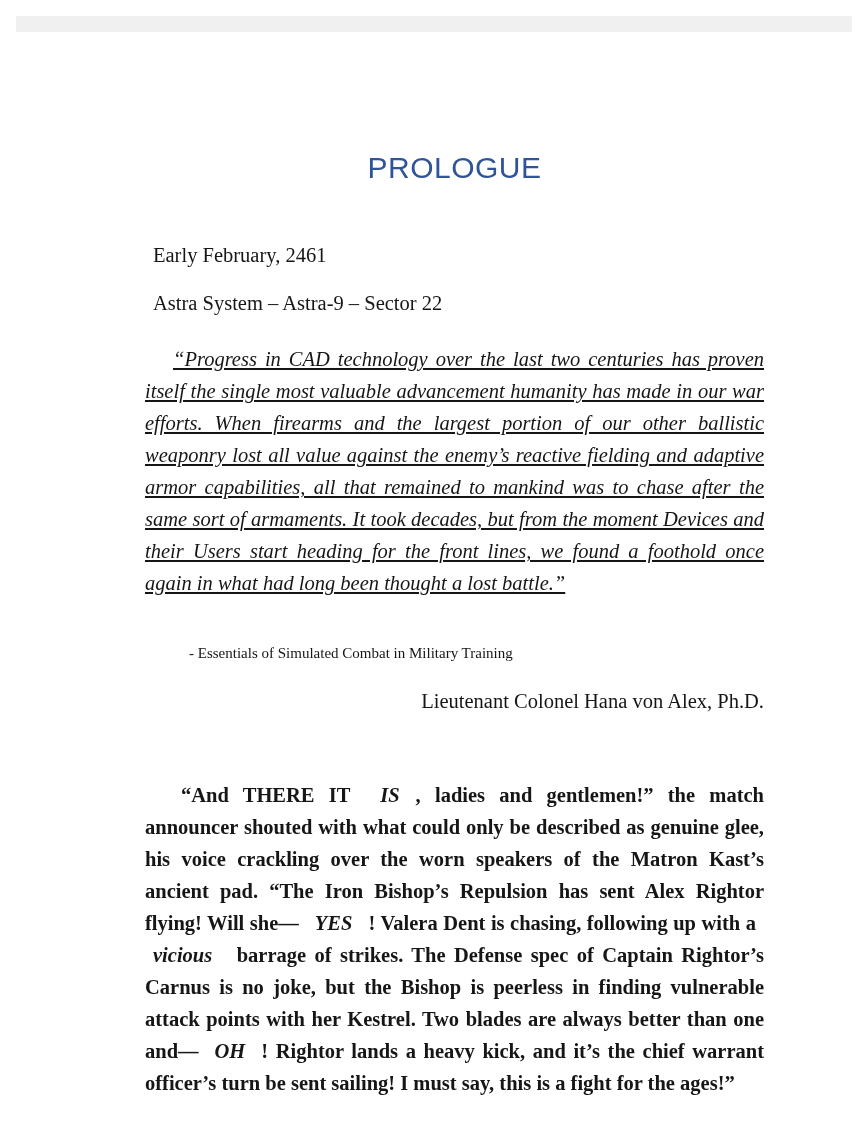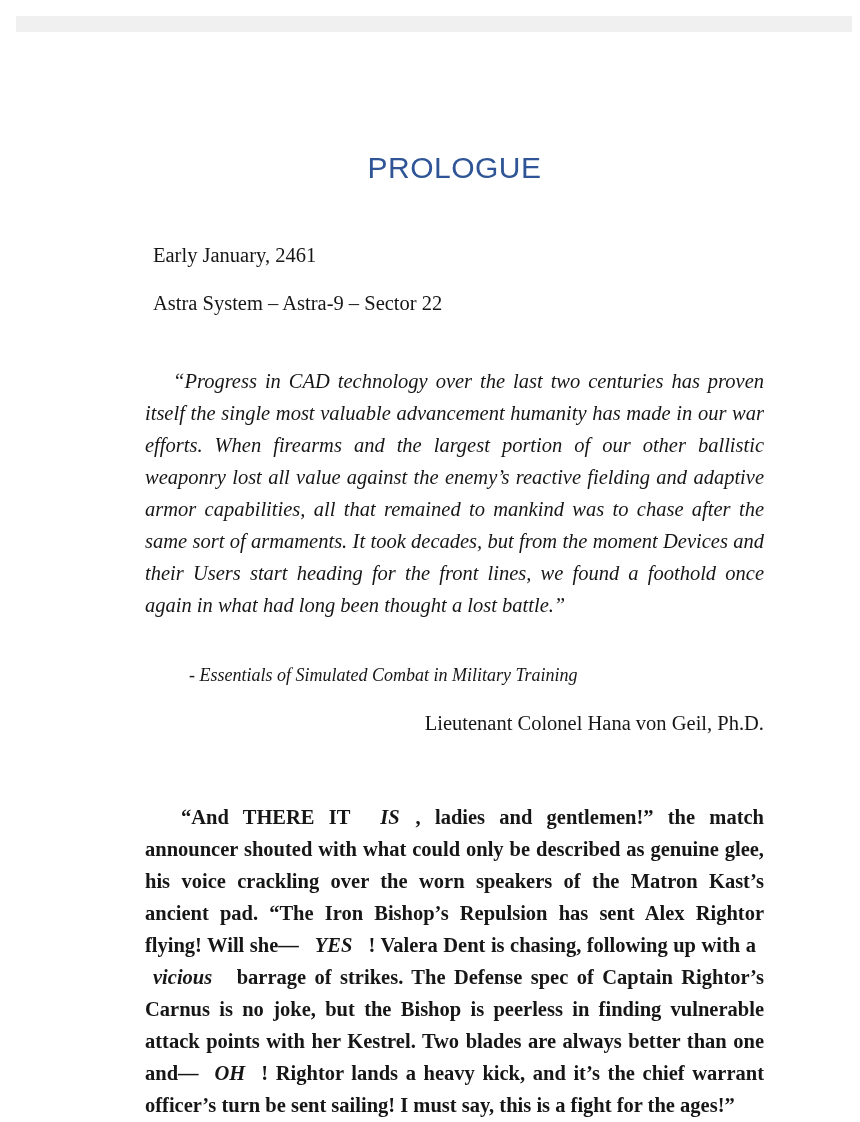--- a/index.html
+++ b/index.html
@@ -39,33 +39,32 @@
     line-height: 36px;
     color: var(--heading);
     text-align: center;
   }
   .dateline {
     margin-top: 29px;
     font-size: 20.5px;
     line-height: 32px;
   }
   .epigraph-quote {
-    margin-top: 22px;
     font-size: 20.5px;
     line-height: 32px;
     font-style: italic;
     text-align: justify;
     text-indent: 28px;
+    text-decoration: underline;
   }
   .epigraph-attribution {
     margin-top: 22px;
     padding-left: 52px;
-    font-size: 18px;
+    font-size: 15px;
     line-height: 32px;
-    font-style: italic;
   }
   .epigraph-signature {
     font-size: 20.5px;
     line-height: 32px;
     text-align: right;
   }
   .body-paragraph {
     margin-top: 46px;
     font-size: 20.5px;
     line-height: 32px;
@@ -77,26 +76,26 @@
 </head>
 <body>
 
 <div class="page">
   <div class="top-strip"></div>
   <div class="content">
 
     <h1 class="chapter-heading">PROLOGUE</h1>
 
     <div class="dateline">
-      <div>Early January, 2461</div>
+      <div>Early February, 2461</div>
       <div>Astra System – Astra-9 – Sector 22</div>
     </div>
 
     <p class="epigraph-quote">“Progress in CAD technology over the last two centuries has proven itself the single most valuable advancement humanity has made in our war efforts. When firearms and the largest portion of our other ballistic weaponry lost all value against the enemy’s reactive fielding and adaptive armor capabilities, all that remained to mankind was to chase after the same sort of armaments. It took decades, but from the moment Devices and their Users start heading for the front lines, we found a foothold once again in what had long been thought a lost battle.”</p>
 
     <div class="epigraph-attribution">- Essentials of Simulated Combat in Military Training</div>
 
-    <div class="epigraph-signature">Lieutenant Colonel Hana von Geil, Ph.D.</div>
+    <div class="epigraph-signature">Lieutenant Colonel Hana von Alex, Ph.D.</div>
 
     <p class="body-paragraph"><span>“And THERE IT </span><span style="font-style: italic;">IS</span><span>, ladies and gentlemen!” the match announcer shouted with what could only be described as genuine glee, his voice crackling over the worn speakers of the Matron Kast’s ancient pad. “The Iron Bishop’s Repulsion has sent Alex Rightor flying! Will she—</span><span style="font-style: italic;">YES</span><span>! Valera Dent is chasing, following up with a </span><span style="font-style: italic;">vicious</span><span> barrage of strikes. The Defense spec of Captain Rightor’s Carnus is no joke, but the Bishop is peerless in finding vulnerable attack points with her Kestrel. Two blades are always better than one and—</span><span style="font-style: italic;">OH</span><span>! Rightor lands a heavy kick, and it’s the chief warrant officer’s turn be sent sailing! I must say, this is a fight for the ages!”</span></p>
 
   </div>
 </div>
 
 </body></html>

